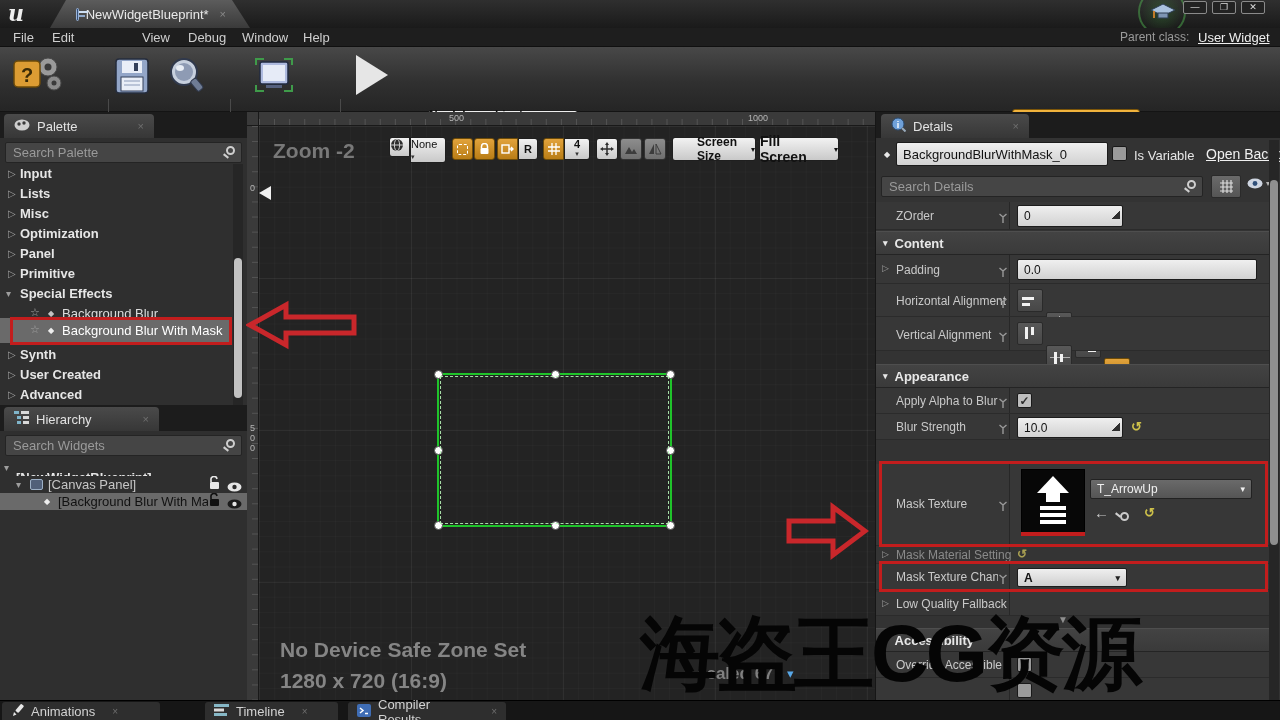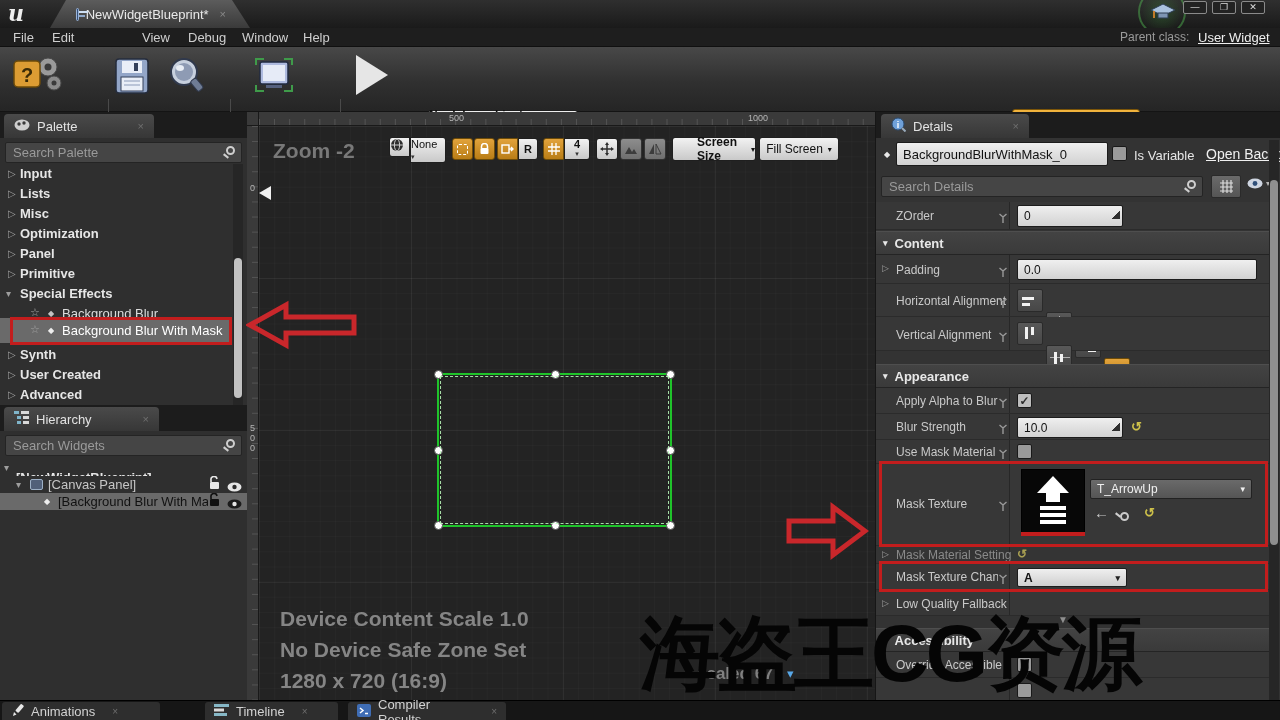--- a/index.html
+++ b/index.html
@@ -420,21 +420,21 @@
       <svg width="14" height="12" viewBox="0 0 14 12">
           <path d="M6 1 V11 L1 11 Z" fill="#3c3c3c"></path>
           <path d="M8 1 V11 L13 11 Z" fill="none" stroke="#3c3c3c"></path>
         </svg>
     </div>
     <div class="abs cv-light" style="left:413px;top:11px;width:84px;height:24px;border-radius:3px;display:flex;align-items:center;justify-content:center;gap:5px;">
       <span style="font-size:12px;font-weight:bold;margin-left:24px;">Screen Size</span>
       <span style="font-size:8px;">▾</span>
     </div>
     <div class="abs cv-light" style="left:500px;top:11px;width:80px;height:24px;border-radius:3px;display:flex;align-items:center;justify-content:center;gap:5px;">
-      <span style="font-size:12px;font-weight:normal;">Fill Screen</span>
+      <span style="font-size:14px;font-weight:bold;">Fill Screen</span>
       <span style="font-size:8px;">▾</span>
     </div>
 
     <div class="abs greenbox" style="left:178px;top:247px;width:235px;height:154px;">
       <div class="handle" style="left:-5px;top:-5px;"></div>
       <div class="handle" style="left:50%;margin-left:-4px;top:-5px;"></div>
       <div class="handle" style="right:-5px;top:-5px;"></div>
       <div class="handle" style="left:-5px;top:50%;margin-top:-4px;"></div>
       <div class="handle" style="right:-5px;top:50%;margin-top:-4px;"></div>
       <div class="handle" style="left:-5px;bottom:-5px;"></div>
@@ -446,21 +446,20 @@
       <svg width="112" height="50" viewBox="0 0 112 50">
           <polygon points="4,25 40,5 40,17 108,17 108,33 40,33 40,45" fill="none" stroke="#c9272b" stroke-width="5"></polygon>
         </svg>
     </div>
     <div class="abs" style="left:526px;top:375px;z-index:40;">
       <svg width="84" height="60" viewBox="0 0 84 60">
           <polygon points="4,20 48,20 48,6 80,30 48,54 48,40 4,40" fill="none" stroke="#c9272b" stroke-width="5"></polygon>
         </svg>
     </div>
 
-    <div class="abs statustxt" style="left:21px;top:477px;">Device Content Scale 1.0</div>
     <div class="abs statustxt" style="left:21px;top:508px;">No Device Safe Zone Set</div>
     <div class="abs statustxt" style="left:21px;top:539px;">1280 x 720 (16:9)</div>
     <div class="abs" style="left:438px;top:538px;color:#808080;font-size:17px;font-weight:bold;">scaled 67</div>
     <div class="abs" style="left:528px;top:540px;color:#58a8e8;font-size:13px;">▾</div>
   </div>
 
   <div id="details" class="abs">
     <div class="abs tabstrip" style="left:0;top:0;width:405px;height:26px;">
       <div class="ptab abs" style="left:5px;top:2px;width:148px;">
         <span>
@@ -589,28 +588,20 @@
       <span class="abs prop-label" style="left:20px;top:6px;">Blur Strength</span>
       <span class="abs" style="left:122px;top:7px;"><svg width="10" height="11" viewBox="0 0 10 11">
             <path d="M5 10 V4 M5 4 L1.5 1 M5 4 L8.5 1" stroke="#999" stroke-width="1.4" fill="none"></path>
           </svg></span>
       <div class="abs" style="left:141px;top:3px;width:106px;height:21px;">
         <input class="in-light" style="width: 100%; height: 100%;" value="10.0">
         <span class="corner"></span>
       </div>
       <span class="abs reset" style="left:255px;top:5px;">↺</span>
     </div>
-    <div class="abs" style="left:0;top:328px;width:393px;height:24px;background:#373737;border-bottom:1px solid #2b2b2b;">
-      <div class="vdash"></div>
-      <span class="abs prop-label" style="left:20px;top:5px;">Use Mask Material</span>
-      <span class="abs" style="left:122px;top:6px;"><svg width="10" height="11" viewBox="0 0 10 11">
-            <path d="M5 10 V4 M5 4 L1.5 1 M5 4 L8.5 1" stroke="#999" stroke-width="1.4" fill="none"></path>
-          </svg></span>
-      <div class="abs cb" style="left:141px;top:4px;"></div>
-    </div>
 
     <div class="abs" style="left:0;top:352px;width:393px;height:82px;background:#373737;border-bottom:1px solid #2b2b2b;">
       <div class="vdash"></div>
       <span class="abs prop-label" style="left:20px;top:33px;">Mask Texture</span>
       <span class="abs" style="left:122px;top:34px;"><svg width="10" height="11" viewBox="0 0 10 11">
             <path d="M5 10 V4 M5 4 L1.5 1 M5 4 L8.5 1" stroke="#999" stroke-width="1.4" fill="none"></path>
           </svg></span>
       <div class="abs" style="left:145px;top:5px;width:64px;height:64px;background:#070707;border:1px solid #000;">
         <div class="abs" style="left:15px;top:6px;width:0;height:0;border-left:16px solid transparent;border-right:16px solid transparent;border-bottom:17px solid #fff;"></div>
         <div class="abs" style="left:24px;top:23px;width:14px;height:9px;background:#fff;"></div>

